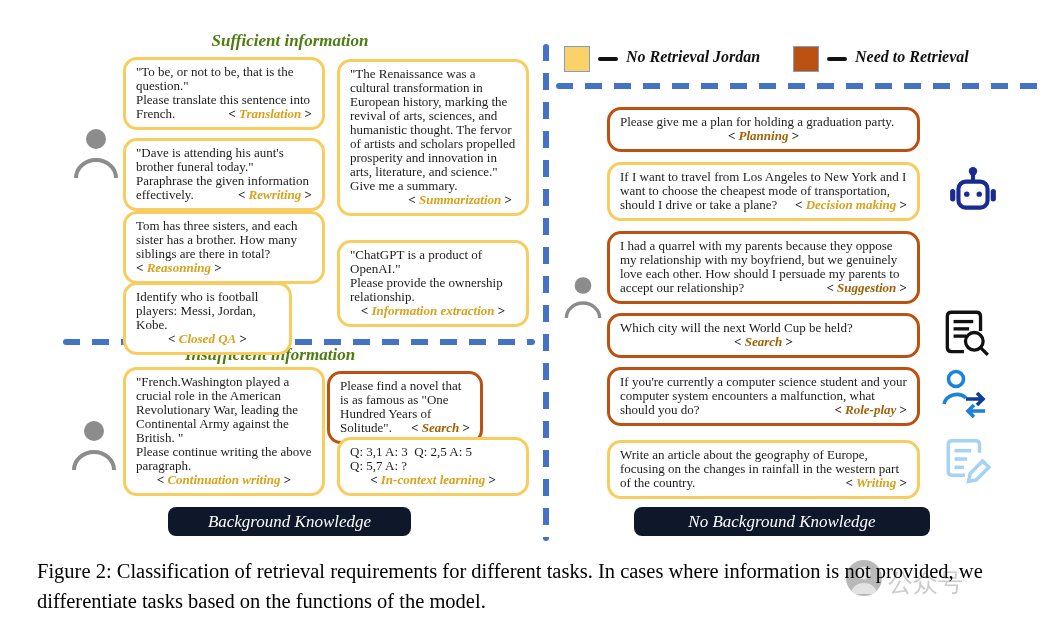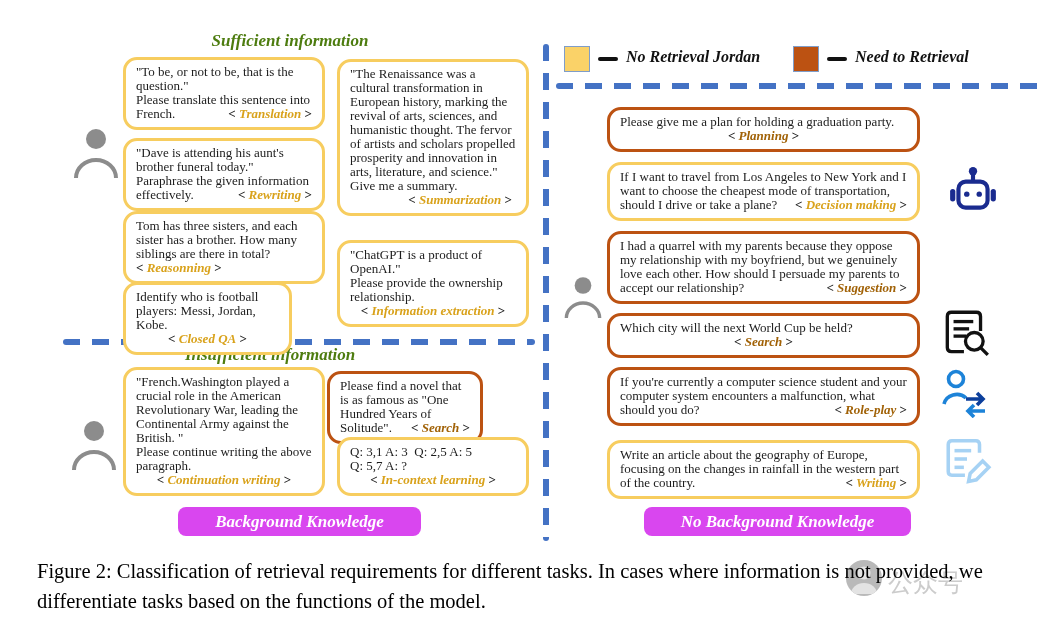--- a/index.html
+++ b/index.html
@@ -30,22 +30,22 @@
   .tag-center .tag{display:block;float:none;text-align:center;}
   .tag-left .tag{display:block;float:none;text-align:left;}
   .tag-right .tag{display:block;float:none;text-align:right;padding-right:4px;}
 
   
   .swatch{box-sizing:border-box;width:26px;height:26px;border:1.5px solid #7F9DC9;}
   .legend-dash{width:20px;height:4px;background:#111;border-radius:2px;}
   .legend-label{font-size:16px;font-weight:bold;font-style:italic;color:#111;white-space:nowrap;}
 
   
-  .pill{box-sizing:border-box;border-radius:8px;background:#d946ef;color:#ffffff;
-        font-size:17px;font-weight:bold;font-style:italic;text-align:center;line-height:29px;margin-left:10px;}
+  .pill{box-sizing:border-box;border-radius:8px;background:#0f172a;color:#ffffff;
+        font-size:17px;font-weight:normal;font-style:italic;text-align:center;line-height:29px;}
 
   
   .caption{font-size:20.5px;line-height:30px;color:#000;z-index:2;}
   .wm{color:#cccccc;font-size:25px;z-index:1;font-family:"DejaVu Sans","Liberation Sans",sans-serif;}
   .wm-avatar{width:36px;height:36px;border-radius:50%;background:#b9b9b9;overflow:hidden;z-index:1;}
 </style>
 </head>
 <body>
 
 <div id="fig">
@@ -185,21 +185,21 @@
     <svg width="50" height="50" viewBox="0 0 48 48" fill="none" stroke="#A6D2F4" stroke-width="3.4">
       <path d="M36 18 V10 q0-3.5-3.5-3.5 H9.5 q-3.5 0-3.5 3.5 v26 q0 3.5 3.5 3.5 H22"></path>
       <line x1="12" y1="16" x2="28" y2="16"></line>
       <line x1="12" y1="24" x2="24" y2="24"></line>
       <line x1="12" y1="32" x2="21" y2="32"></line>
       <path d="M27 38 l12-12 l6 6 l-12 12 l-7.5 1.5 z"></path>
     </svg>
   </div>
 
   <div class="abs pill" style="left:168px;top:507px;width:243px;height:29px;">Background Knowledge</div>
-  <div class="abs pill" style="left:634px;top:507px;width:267px;height:29px;">No Background Knowledge</div>
+  <div class="abs pill" style="left:634px;top:507px;width:296px;height:29px;">No Background Knowledge</div>
 
   <div class="abs wm-avatar" style="left:846px;top:560px;">
     <svg width="36" height="36" viewBox="0 0 36 36">
         <circle cx="18" cy="13" r="6.5" fill="#e3e3e3"></circle>
         <path d="M5 34 a13 11 0 0 1 26 0" fill="#e3e3e3"></path>
       </svg>
   </div>
   <div class="abs wm" style="left:888px;top:566px;">公众号</div>
 
   <div class="abs caption" style="left:37px;top:556px;width:1005px;">Figure 2:  Classification of retrieval requirements for different tasks. In cases where information is not provided, we differentiate tasks based on the functions of the model.</div>

